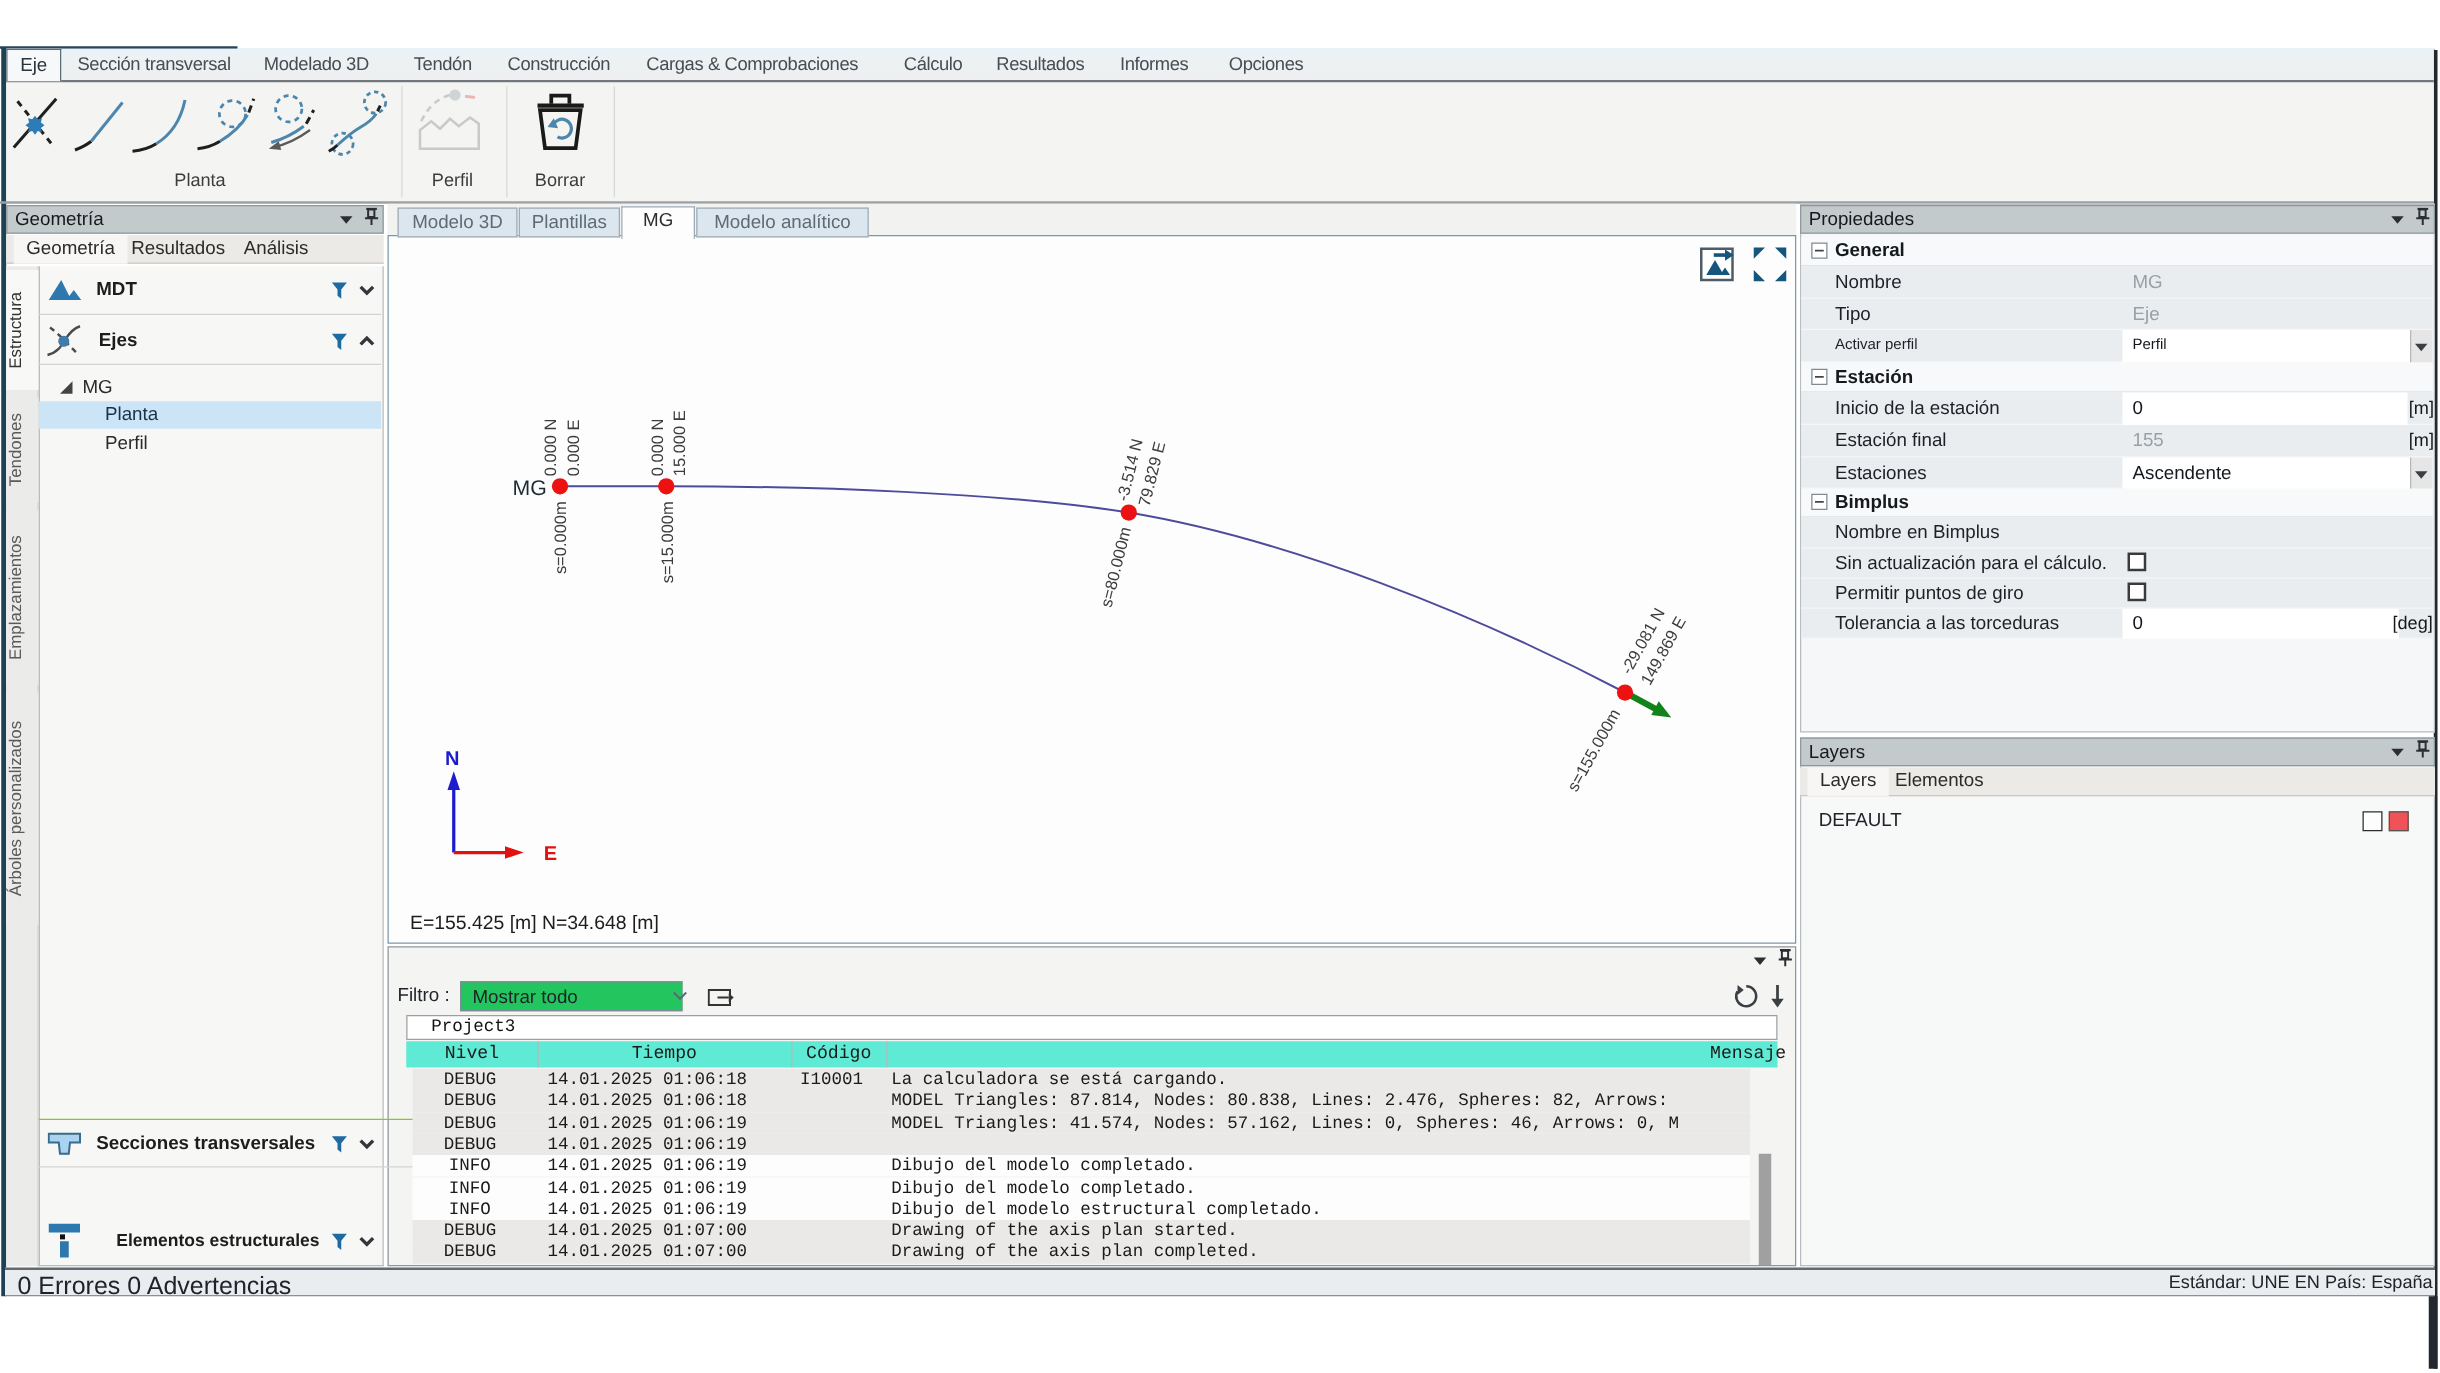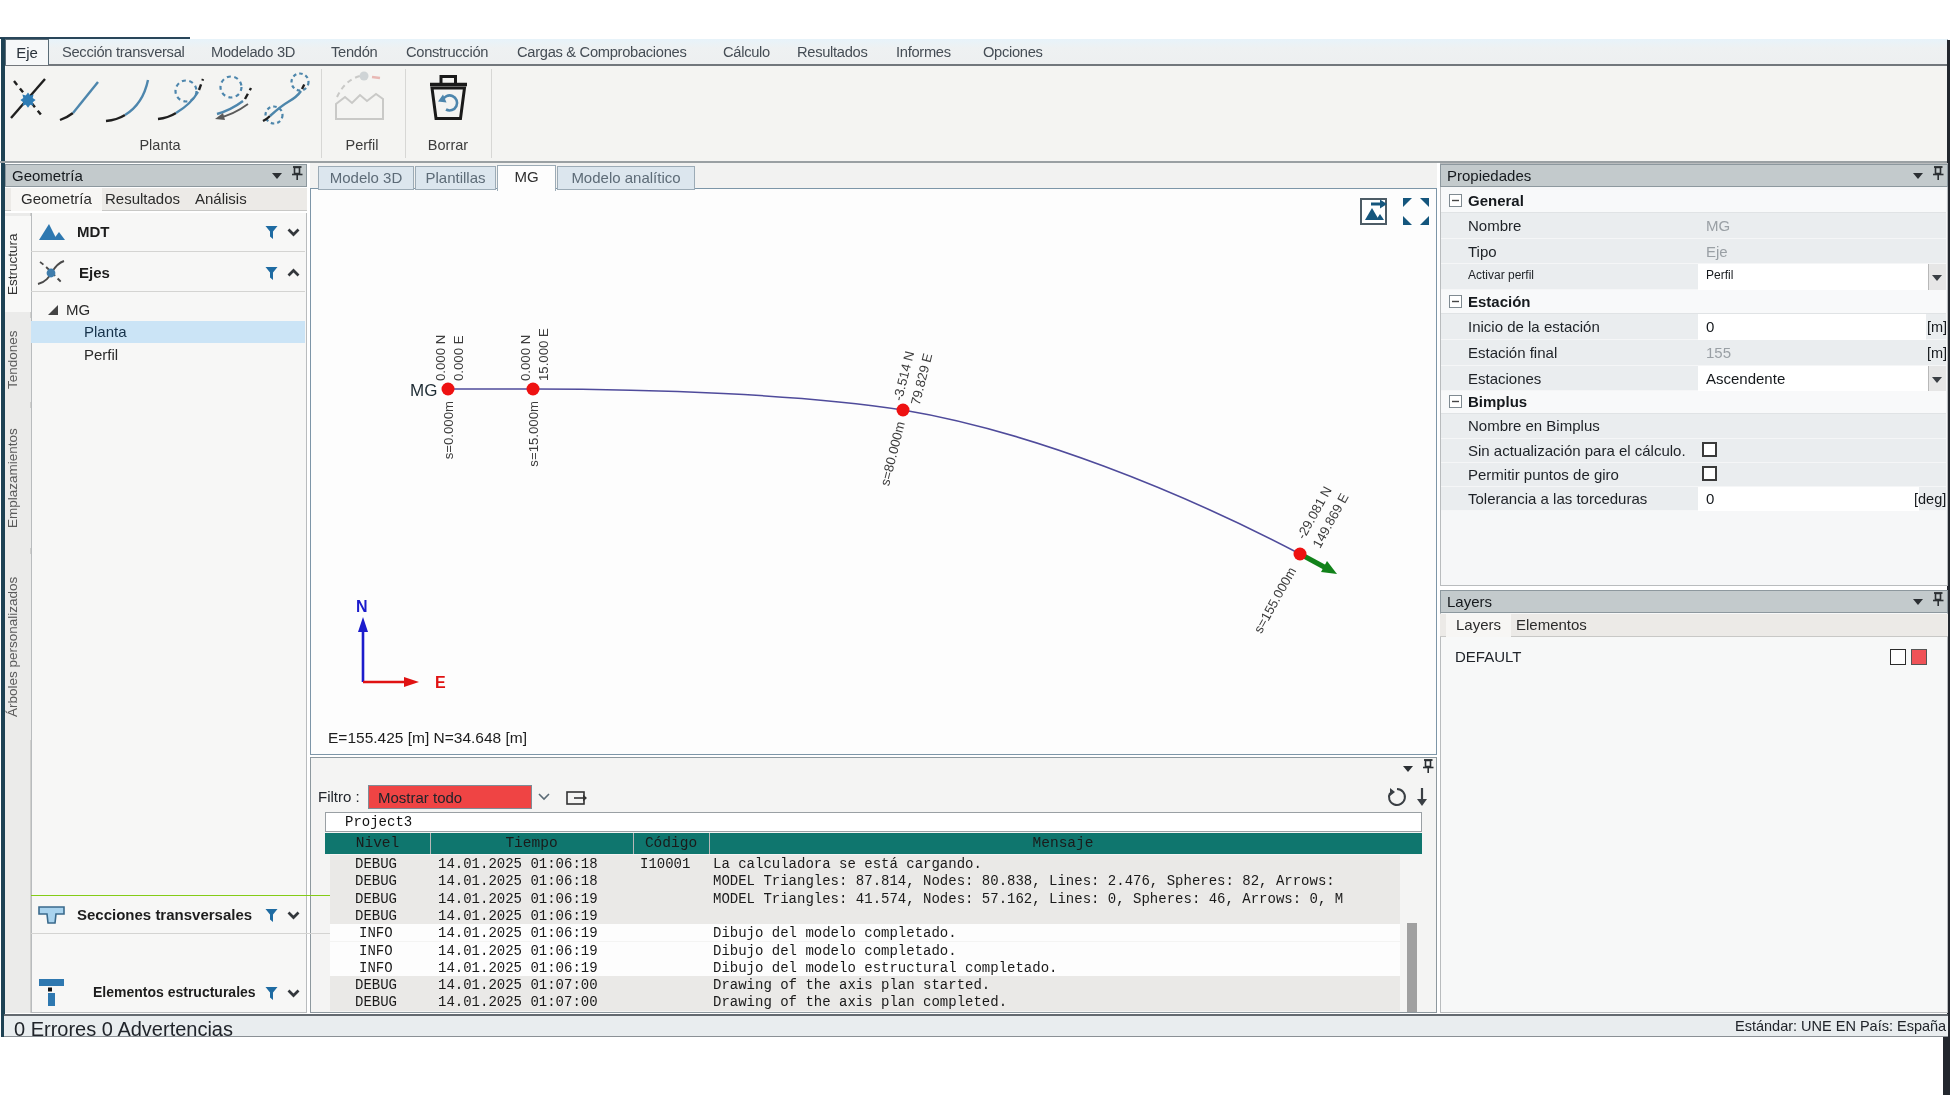--- a/index.html
+++ b/index.html
@@ -276,43 +276,43 @@
 <div class="abs" id="reg"></div>
 <div id="reginner" class="abs" style="z-index:5;left:310px;top:757px;width:1127px;height:256px">
 <div class="carety" style="left:1093px;top:9px"></div>
 <div class="pin" style="left:1111px;top:2px"><svg width="14" height="15" fill="none">
         <path d="M4.5,1.5 h5 v6 h-5 Z" stroke="#2b2f33" stroke-width="1.6"></path>
         <path d="M2,8.5 H12.5" stroke="#2b2f33" stroke-width="1.6"></path>
         <path d="M7.2,9 V14" stroke="#2b2f33" stroke-width="1.6"></path>
         <path d="M3,1 h8.5" stroke="#2b2f33" stroke-width="1.8"></path>
       </svg></div>
 <div class="abs" style="left:8px;top:31px;font-size:15px;color:#20242a">Filtro :</div>
-<div class="abs" style="left:58px;top:28px;width:164px;height:24px;background:#ef4444;border:1px solid #7e8c96;font-size:15px;color:#20242a;padding:3px 0 0 9px">Mostrar todo</div>
+<div class="abs" style="left:58px;top:28px;width:178px;height:24px;background:#22c55e;border:1px solid #7e8c96;font-size:15px;color:#20242a;padding:3px 0 0 9px">Mostrar todo</div>
 <svg class="abs" style="left:228px;top:36px" width="12" height="8">
       <path d="M1,1 L6,6 L11,1" stroke="#5a6a74" stroke-width="1.6" fill="none"></path>
     </svg>
 <svg class="abs" style="left:256px;top:32px" width="22" height="17" fill="none">
       <rect x="1" y="3" width="17" height="12" stroke="#333" stroke-width="1.6"></rect>
       <path d="M8,9 h9" stroke="#333" stroke-width="1.6"></path>
       <polygon points="17,5.5 21,9 17,12.5" fill="#333"></polygon>
     </svg>
 <svg class="abs" style="left:1077px;top:30px" width="20" height="20" fill="none">
       <path d="M10,2 A8,8 0 1 1 3,6" stroke="#3a3f44" stroke-width="2"></path>
       <polygon points="3,1 3,9 8,5" fill="#3a3f44"></polygon>
     </svg>
 <svg class="abs" style="left:1105px;top:30px" width="14" height="20" fill="none">
       <path d="M7,1 V14" stroke="#3a3f44" stroke-width="2.2"></path>
       <polygon points="2,12 12,12 7,19" fill="#3a3f44"></polygon>
     </svg>
 <div class="abs mono" style="left:15px;top:55px;width:1097px;height:20px;background:#fff;border:1px solid #9aa0a4;font-size:14px;color:#111;padding:1px 0 0 19px">Project3</div>
-<div class="abs mono" style="left:15px;top:76px;width:1097px;height:21px;background:#0f766e;font-size:14.5px;color:#1a1a1a">
+<div class="abs mono" style="left:15px;top:76px;width:1097px;height:21px;background:#5eead4;font-size:14.5px;color:#1a1a1a">
  <div class="abs" style="left:0;top:2px;width:105px;text-align:center">Nivel</div>
  <div class="abs" style="left:105px;top:2px;width:203px;text-align:center">Tiempo</div>
  <div class="abs" style="left:308px;top:2px;width:76px;text-align:center">Código</div>
- <div class="abs" style="left:384px;top:2px;width:708px;text-align:center">Mensaje</div>
+ <div class="abs" style="left:396px;top:2px;width:708px;text-align:right">Mensaje</div>
  <div class="abs" style="left:105px;top:0;width:1px;height:21px;background:#b8b8b8"></div>
  <div class="abs" style="left:308px;top:0;width:1px;height:21px;background:#b8b8b8"></div>
  <div class="abs" style="left:384px;top:0;width:1px;height:21px;background:#b8b8b8"></div>
 </div>
 <div id="logrows" class="abs mono" style="left:20px;top:98px;width:1070px;font-size:14px;color:#1a1a1a">
 <div class="abs" style="left:0;top:0.0px;width:1070px;height:17.3px;background:#eae9e7;white-space:pre"><span class="abs" style="left:25px;top:1px">DEBUG</span><span class="abs" style="left:108px;top:1px">14.01.2025 01:06:18</span><span class="abs" style="left:310px;top:1px">I10001</span><span class="abs" style="left:383px;top:1px">La calculadora se está cargando.</span></div>
 <div class="abs" style="left:0;top:17.3px;width:1070px;height:17.3px;background:#eae9e7;white-space:pre"><span class="abs" style="left:25px;top:1px">DEBUG</span><span class="abs" style="left:108px;top:1px">14.01.2025 01:06:18</span><span class="abs" style="left:383px;top:1px">MODEL Triangles: 87.814, Nodes: 80.838, Lines: 2.476, Spheres: 82, Arrows:</span></div>
 <div class="abs" style="left:0;top:34.6px;width:1070px;height:17.3px;background:#eae9e7;white-space:pre"><span class="abs" style="left:25px;top:1px">DEBUG</span><span class="abs" style="left:108px;top:1px">14.01.2025 01:06:19</span><span class="abs" style="left:383px;top:1px">MODEL Triangles: 41.574, Nodes: 57.162, Lines: 0, Spheres: 46, Arrows: 0, M</span></div>
 <div class="abs" style="left:0;top:51.9px;width:1070px;height:17.3px;background:#eae9e7;white-space:pre"><span class="abs" style="left:25px;top:1px">DEBUG</span><span class="abs" style="left:108px;top:1px">14.01.2025 01:06:19</span></div>
 <div class="abs" style="left:0;top:69.2px;width:1070px;height:17.3px;background:#fdfdfd;white-space:pre"><span class="abs" style="left:29px;top:1px">INFO</span><span class="abs" style="left:108px;top:1px">14.01.2025 01:06:19</span><span class="abs" style="left:383px;top:1px">Dibujo del modelo completado.</span></div>

